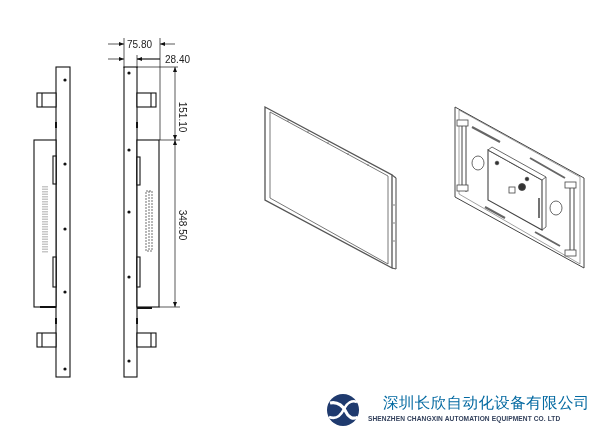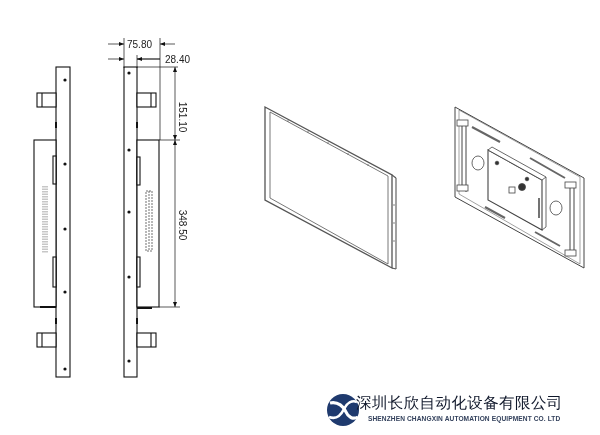--- a/index.html
+++ b/index.html
@@ -1,21 +1,21 @@
 <!DOCTYPE html>
 <html><head>
 <meta charset="utf-8">
 <style>
   html,body{margin:0;padding:0;background:#ffffff;}
   body{width:600px;height:435px;position:relative;overflow:hidden;font-family:"Liberation Sans",sans-serif;}
   svg.drawing{position:absolute;left:0;top:0;}
   .dim{font-family:"Liberation Sans",sans-serif;font-size:10px;fill:#222;}
   .logo{position:absolute;left:326px;top:393px;width:272px;height:36px;}
   .logo-mark{position:absolute;left:0;top:0;width:34px;height:34px;}
-  .logo-cn{position:absolute;left:30px;top:0px;font-family:"DejaVu Sans",sans-serif;font-size:15.5px;color:#0f172a;letter-spacing:0.4px;white-space:nowrap;text-align:center;}
+  .logo-cn{position:absolute;left:57px;top:0px;font-family:"DejaVu Sans",sans-serif;font-size:15.5px;color:#0369a1;letter-spacing:0.4px;white-space:nowrap;text-align:center;}
   .logo-en{position:absolute;left:42px;top:22px;font-family:"Liberation Sans",sans-serif;font-size:6.6px;color:#33415c;letter-spacing:0.1px;white-space:nowrap;font-weight:bold;}
 </style>
 </head>
 <body>
 
 <svg class="drawing" width="600" height="435" viewBox="0 0 600 435" xmlns="http://www.w3.org/2000/svg">
   <g stroke="#111" fill="none" stroke-width="1.1">
 
     <g>
 

